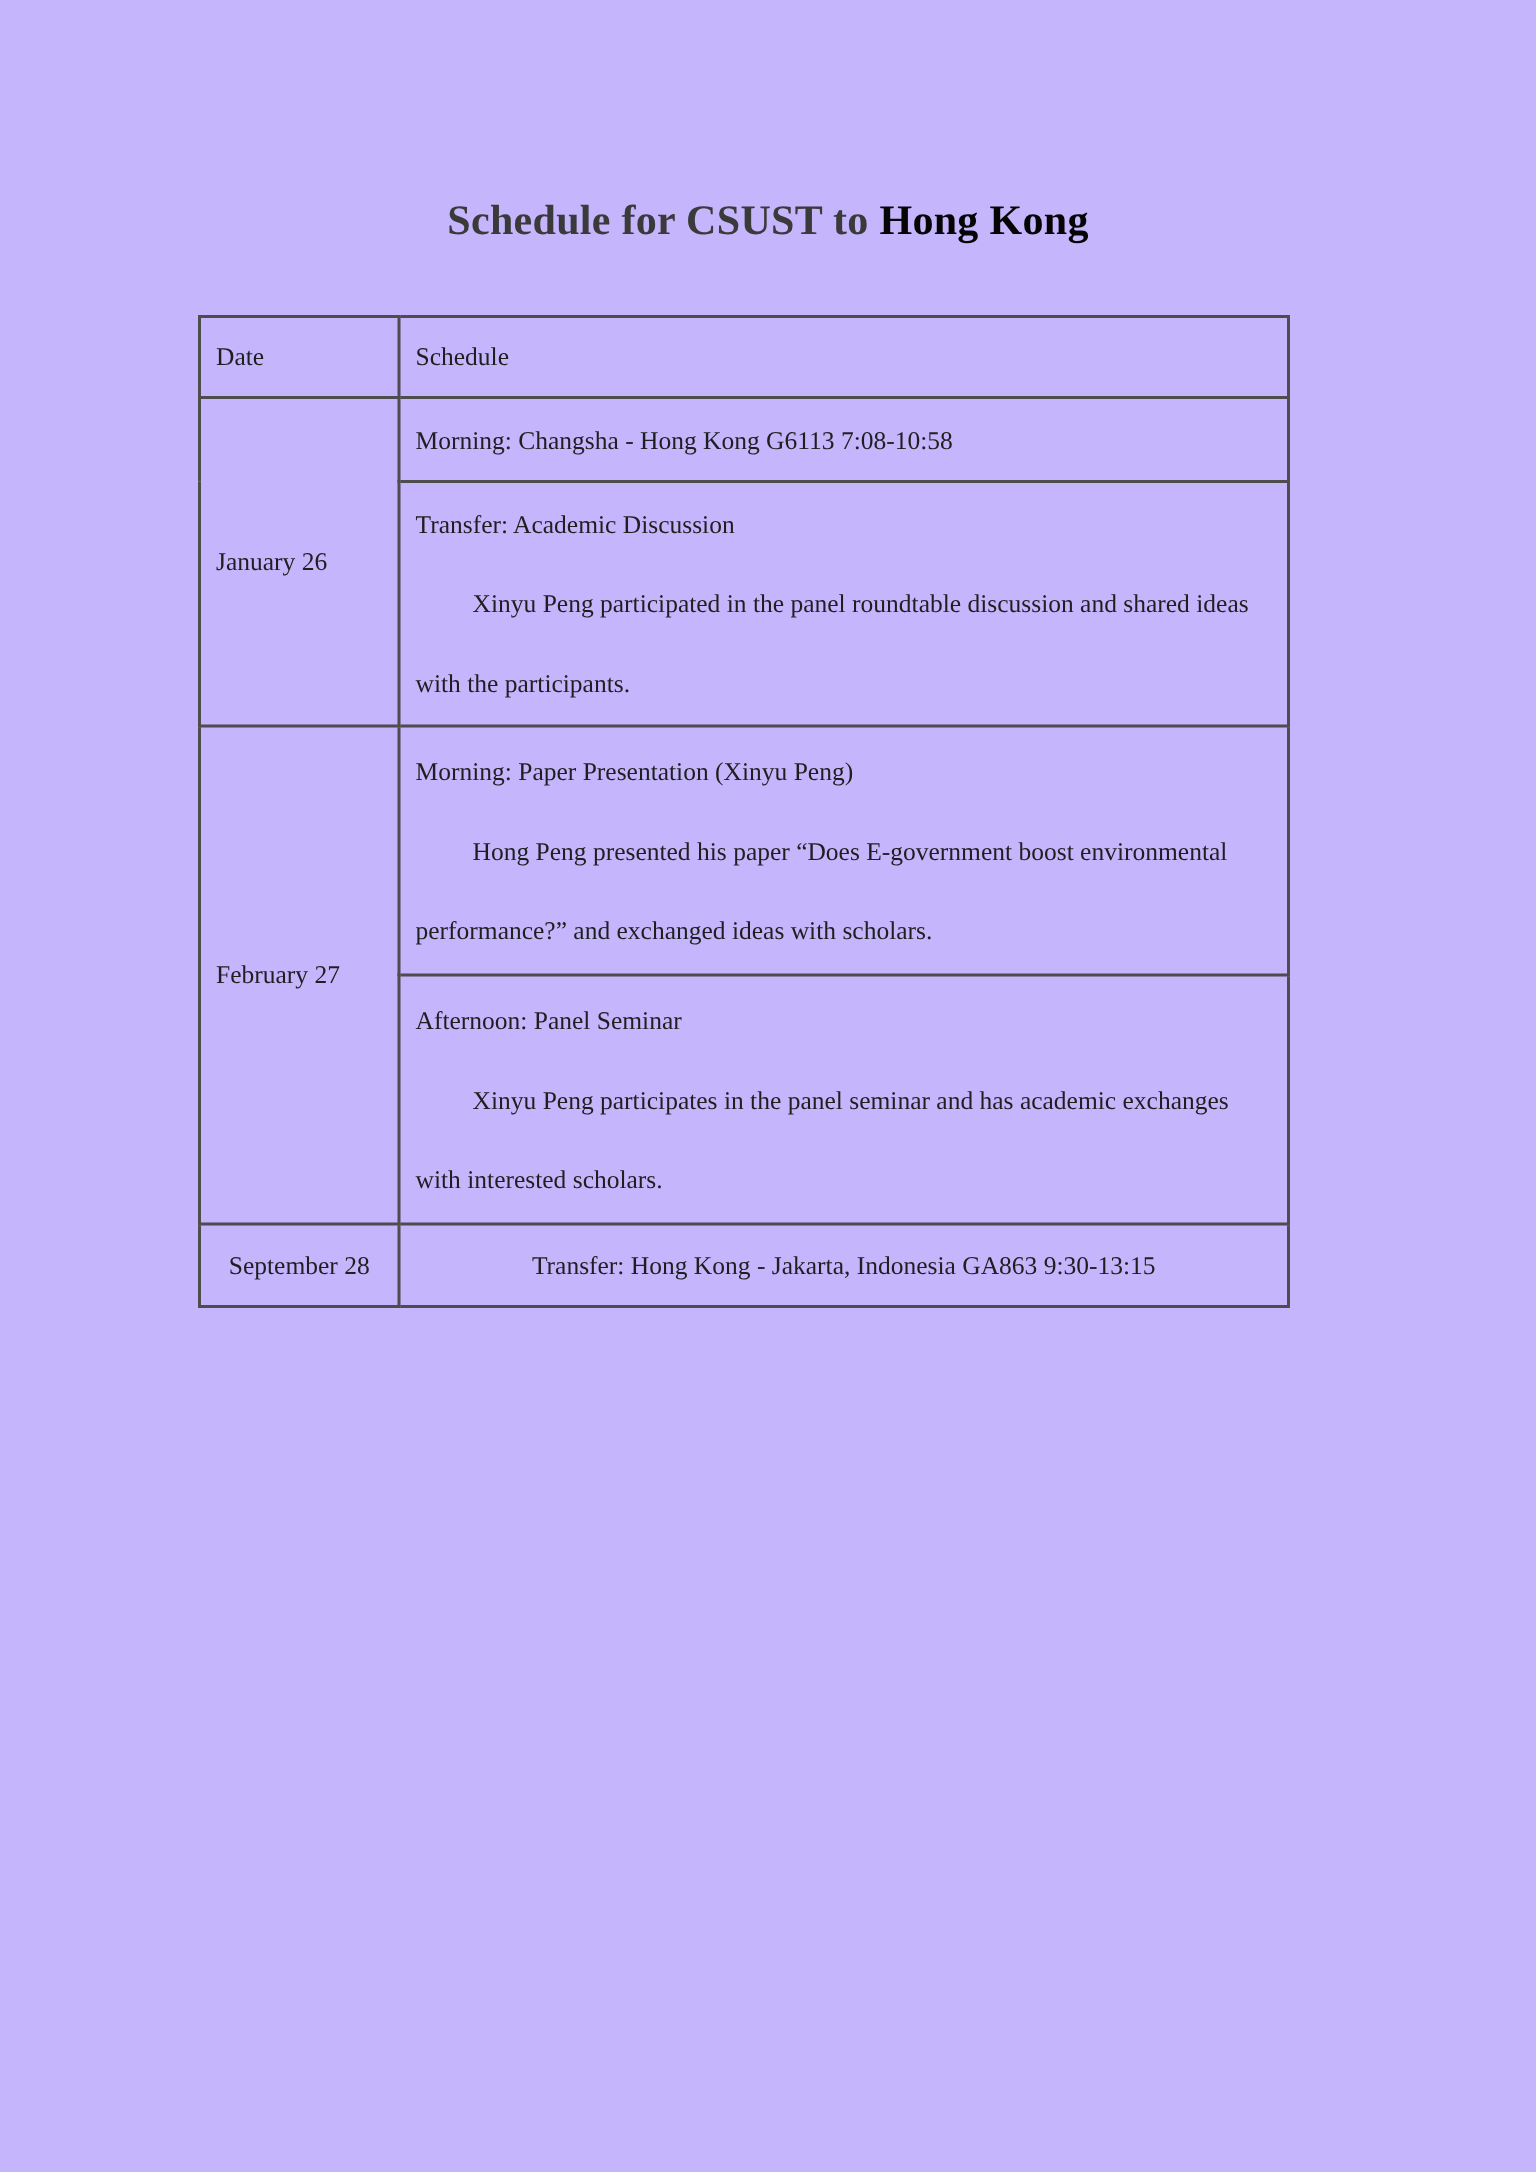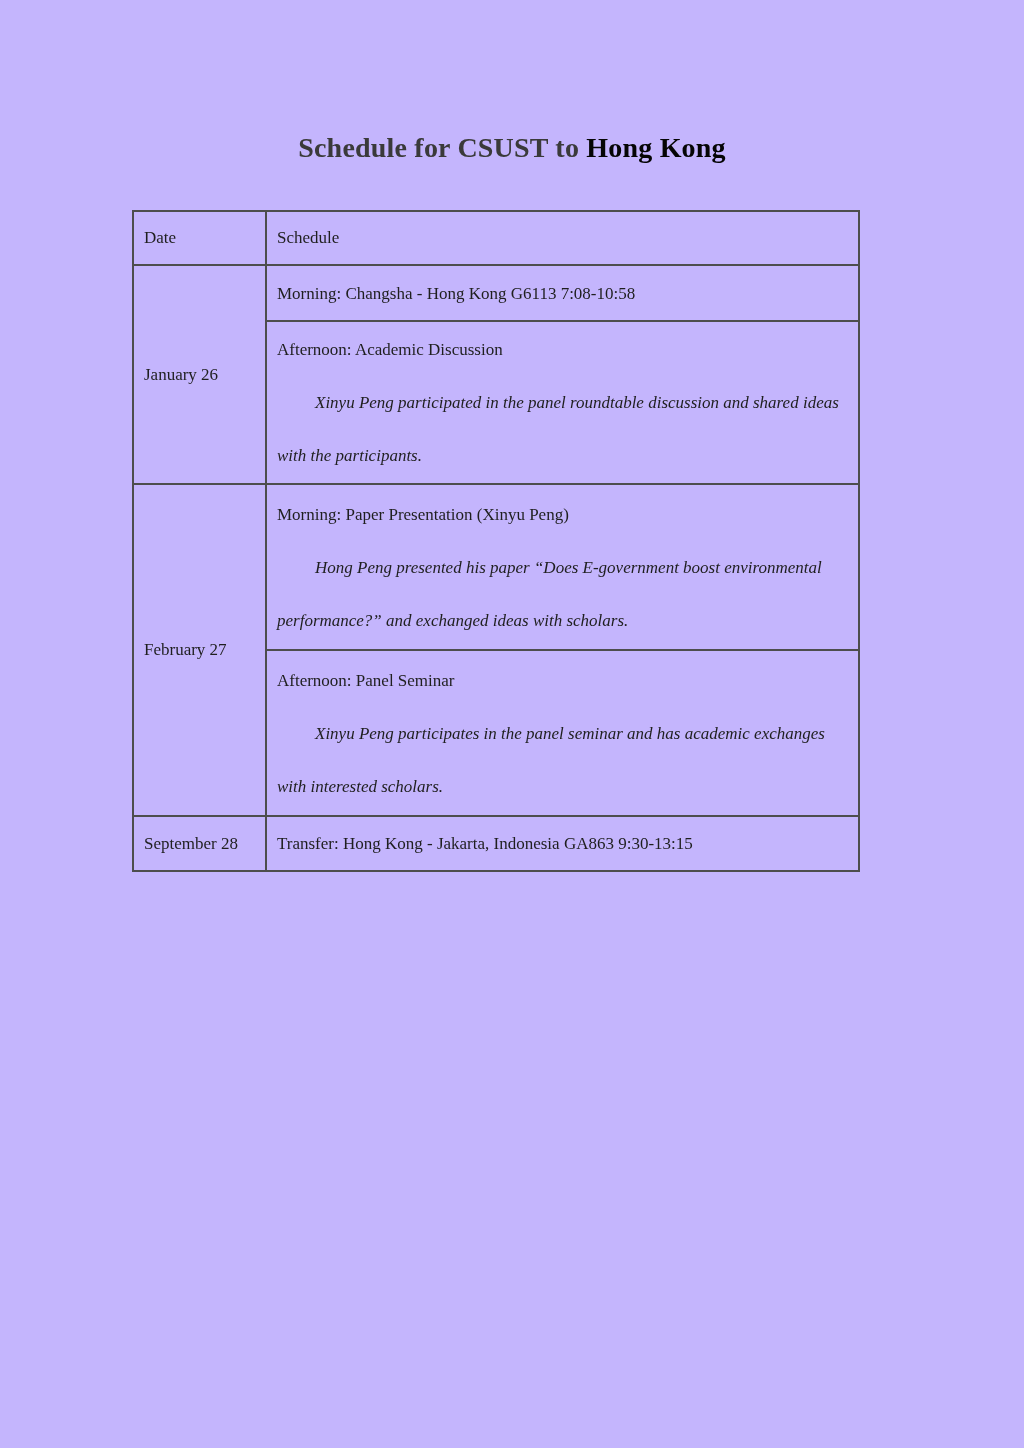--- a/index.html
+++ b/index.html
@@ -42,27 +42,27 @@
     vertical-align: middle;
     overflow: hidden;
   }
   col.c-date { width: 133px; }
   col.c-schedule { width: 593px; }
 
   tr.h52  td { height: 52px; }
   tr.h54  td { height: 54px; border-radius: 17px; }
   tr.h161 td { height: 161px; }
   tr.h164 td { height: 164px; }
-  tr.h50  td { height: 50px; }
+  tr.h50  td { height: 50px; text-align: center; }
 
   .para {
     margin: 0;
     line-height: 53px;
   }
-  .para.indent { text-indent: 38px; font-style: italic; }
+  .para.indent { text-indent: 38px; }
 
   .date-cell { vertical-align: middle; }
 </style>
 </head>
 <body>
 
 <div class="page">
 
   <h1 class="doc-title"><span class="t1">Schedule for CSUST to </span><span class="t2">Hong Kong</span></h1>
 
@@ -78,21 +78,21 @@
       </tr>
 
       <tr class="h54">
         <td class="date-cell" rowspan="2">January 26</td>
         <td>
           <p class="para">Morning: Changsha - Hong Kong G6113 7:08-10:58</p>
         </td>
       </tr>
       <tr class="h161">
         <td>
-          <p class="para">Afternoon: Academic Discussion</p>
+          <p class="para">Transfer: Academic Discussion</p>
           <p class="para indent">Xinyu Peng participated in the panel roundtable discussion and shared ideas with the participants.</p>
         </td>
       </tr>
 
       <tr class="h164">
         <td class="date-cell" rowspan="2">February 27</td>
         <td>
           <p class="para">Morning: Paper Presentation (Xinyu Peng)</p>
           <p class="para indent">Hong Peng presented his paper “Does E-government boost environmental performance?” and exchanged ideas with scholars.</p>
         </td>

